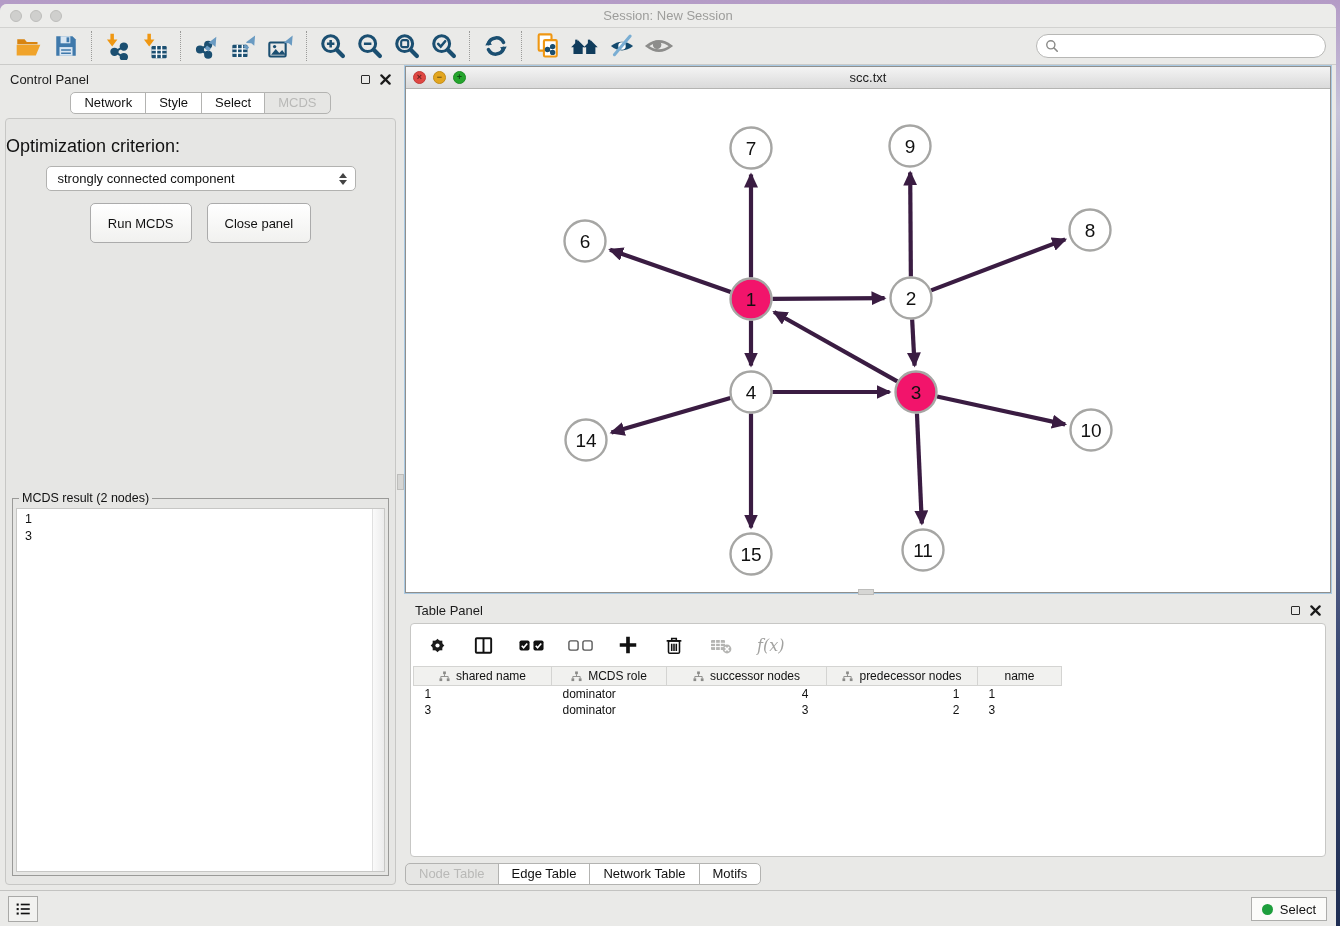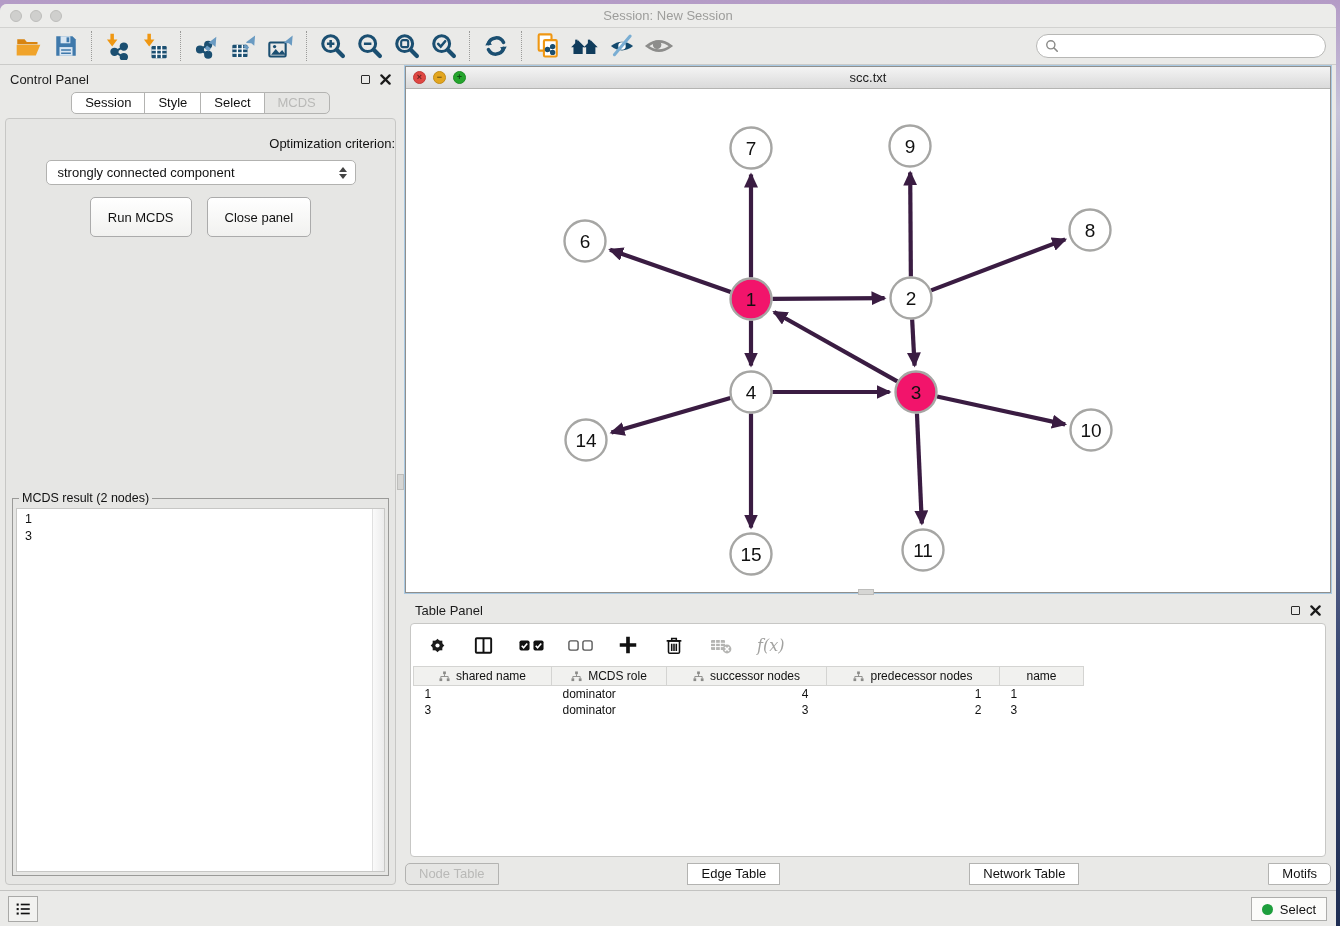--- a/index.html
+++ b/index.html
@@ -35,21 +35,21 @@
 
   .tabs-row { display:flex; justify-content:center; height:22px; position:relative; z-index:2; }
   .tab { font-size:13px; color:#111; background:#fff; border:1px solid #b3b3b1; padding:2px 13px 0;
     height:22px; margin-left:-1px; }
   .tab.first { border-radius:5px 0 0 5px; margin-left:0; }
   .tab.last  { border-radius:0 5px 5px 0; }
   .tab.active { background:#e6e6e4; color:#b9b9b7; }
 
   .cp-content { position:absolute; top:52px; left:5px; right:5px; bottom:5px;
     background:#e6e6e4; border:1px solid #c7c7c5; border-radius:4px; }
-  .opt-label { text-align:right; font-size:13px; color:#111; margin-top:17px; }
+  .opt-label { text-align:left; font-size:18px; color:#111; margin-top:17px; }
   .dropdown { margin:9px auto 0; width:310px; height:25px; background:#fff; border:1px solid #b2b2b0;
     border-radius:5px; display:flex; align-items:center; padding:0 6px 0 11px; font-size:13px; color:#111; }
   .stepper { margin-left:auto; display:flex; flex-direction:column; gap:2px; align-items:center; padding-right:2px; }
   .stepper .up    { width:0; height:0; border-left:4px solid transparent; border-right:4px solid transparent; border-bottom:5px solid #444; }
   .stepper .down  { width:0; height:0; border-left:4px solid transparent; border-right:4px solid transparent; border-top:5px solid #444; }
   .btn-row { display:flex; justify-content:center; gap:15px; margin-top:12px; }
   .mac-btn { height:40px; padding:0 17px; font-size:13px; color:#111;
     background:linear-gradient(#ffffff,#f1f1ef); border:1px solid #ababab; border-radius:5px; }
 
   .result-fieldset { position:absolute; left:6px; right:6px; top:372px; bottom:8px;
@@ -85,23 +85,23 @@
   .fx { font-family:"DejaVu Serif",serif; font-style:italic; font-size:16px; color:#a2a2a0; }
   .cb-pair { display:flex; gap:3px; }
 
   table.node-table { border-collapse:collapse; margin-left:2px; }
   .node-table th { background:#f1f1ef; border:1px solid #d4d4d2; height:19px; font-weight:normal;
     font-size:12px; color:#111; padding:0 6px; white-space:nowrap; }
   .node-table th .hdr { display:flex; align-items:center; justify-content:center; gap:6px; }
   .node-table td { height:16px; font-size:12px; color:#111; padding:0 8px; white-space:nowrap; }
   .node-table td.al { text-align:left; padding-left:11px; }
   .node-table td.ar { text-align:right; padding-right:18px; }
-  .c0{width:138px}.c1{width:115px}.c2{width:160px}.c3{width:173px}.c4{width:84px}
-
-  .tp-tabs { position:absolute; bottom:5px; left:0; right:0; display:flex; justify-content:space-between; height:22px; }
+  .c0{width:138px}.c1{width:115px}.c2{width:160px}.c3{width:151px}.c4{width:84px}
+
+  .tp-tabs { position:absolute; bottom:5px; left:0; right:0; display:flex; justify-content:flex-start; height:22px; }
 
   
   .statusbar { position:absolute; left:0; right:0; bottom:0; height:36px; background:#eaeae8;
     border-top:1px solid #c3c3c1; }
   .list-btn { position:absolute; left:8px; top:5px; width:30px; height:26px; background:#f2f2f0;
     border:1px solid #a9a9a7; display:flex; align-items:center; justify-content:center; }
   .mem-btn { position:absolute; right:9px; top:6px; height:24px; padding:0 10px; background:#fbfbf9;
     border:1px solid #adadab; display:flex; align-items:center; gap:7px; font-size:13px; color:#111; }
   .mem-dot { width:11px; height:11px; border-radius:50%; background:#1d9e3c; }
 </style>
@@ -288,21 +288,21 @@
       <span class="panel-title">Control Panel</span>
       <span class="panel-hicons">
         <span class="maxbox"></span>
         <svg width="11" height="11" viewBox="0 0 12 12">
           <line x1="1.5" y1="1.5" x2="10.5" y2="10.5" stroke="#1a1a1a" stroke-width="2.4" stroke-linecap="round"></line>
           <line x1="10.5" y1="1.5" x2="1.5" y2="10.5" stroke="#1a1a1a" stroke-width="2.4" stroke-linecap="round"></line>
         </svg>
       </span>
     </div>
     <div class="tabs-row">
-      <div class="tab first">Session</div>
+      <div class="tab first">Network</div>
       <div class="tab">Style</div>
       <div class="tab">Select</div>
       <div class="tab last active">MCDS</div>
     </div>
     <div class="cp-content">
       <div class="opt-label">Optimization criterion:</div>
       <div class="dropdown">
         <span>strongly connected component</span>
         <span class="stepper">
             <span class="up"></span>

